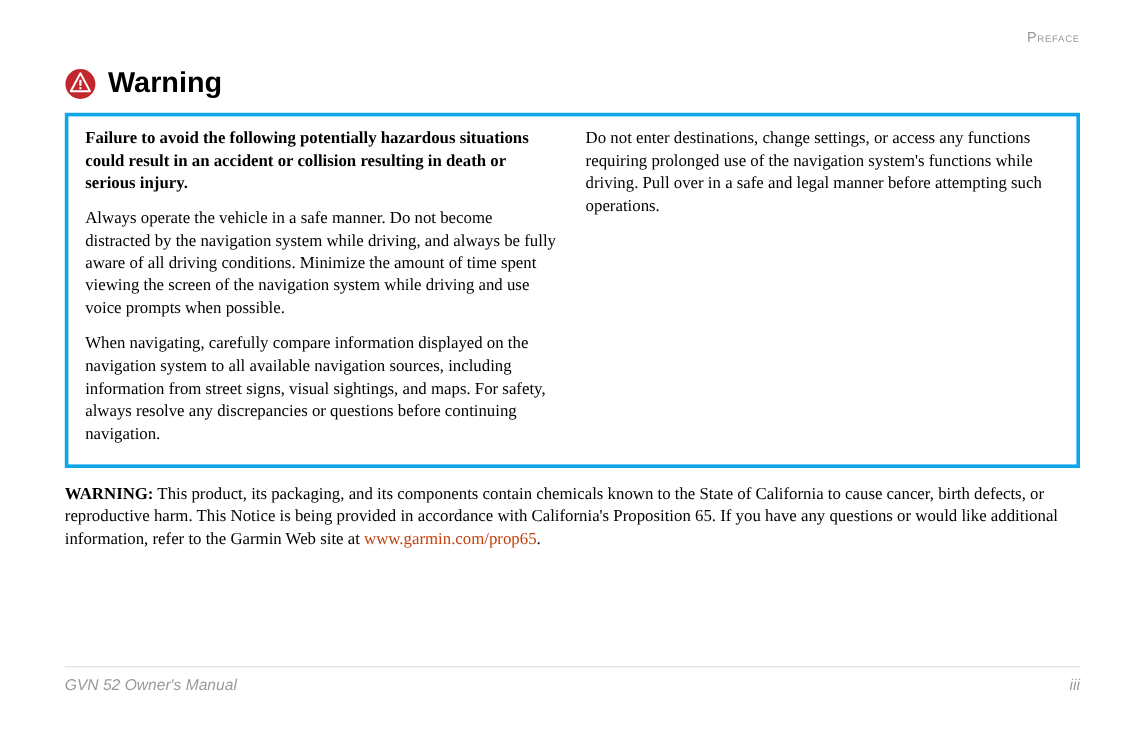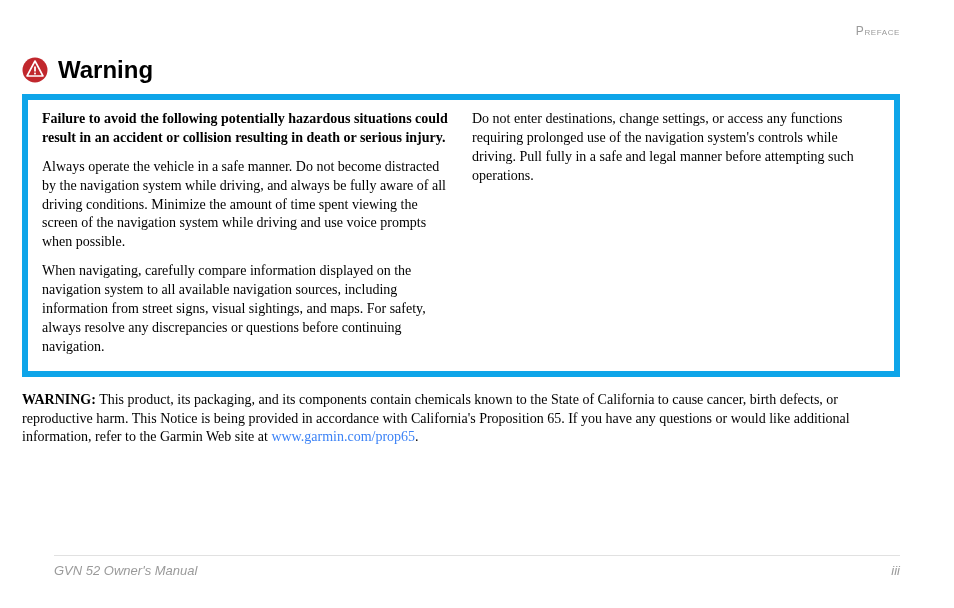--- a/index.html
+++ b/index.html
@@ -1,32 +1,32 @@
 <!DOCTYPE html>
 <html><head>
 <meta charset="utf-8">
 <style>
   * { box-sizing: border-box; margin: 0; padding: 0; }
   html, body { width: 954px; height: 608px; background: #fff; font-family: "Times New Roman", Times, serif; color: #000; }
-  .page { position: relative; width: 954px; height: 608px; padding: 20px 54px 0 22px; }
+  .page { position: relative; width: 954px; height: 608px; padding: 20px 54px 0 54px; }
   .header-right { position: absolute; top: 24px; right: 54px; font-family: Arial, Helvetica, sans-serif; font-size: 12px; color: #9a9a9a; letter-spacing: 0.6px; font-variant: small-caps; }
   .title-row { display: flex; align-items: center; gap: 10px; margin-top: 36px; }
   .warn-icon { width: 26px; height: 26px; flex: 0 0 auto; }
   .title-text { font-family: Arial, Helvetica, sans-serif; font-weight: bold; font-size: 24px; }
   .intro { font-size: 14px; margin-top: 6px; line-height: 1.35; }
   .intro b { font-weight: bold; }
-  .box { border: 6px solid #0ea5e9; margin-top: 10px; padding: 10px 14px 14px 14px; }
+  .box { border: 3px solid #0ea5e9; margin-top: 10px; padding: 10px 14px 14px 14px; }
   .cols { display: flex; gap: 22px; }
   .col { flex: 1 1 50%; font-size: 14px; line-height: 1.35; }
   .col p { margin-bottom: 10px; }
   .col p:last-child { margin-bottom: 0; }
   .bold-para { font-weight: bold; }
   .post { font-size: 14px; line-height: 1.35; margin-top: 14px; }
   .post b { font-weight: bold; }
-  .post a { color: #3b82f6; text-decoration: none; }
+  .post a { color: #c2410c; text-decoration: none; }
   .footer { position: absolute; bottom: 30px; left: 54px; right: 54px; display: flex; justify-content: space-between; align-items: flex-start; font-family: Arial, Helvetica, sans-serif; color: #9a9a9a; font-style: italic; font-size: 13px; }
   .hr { position: absolute; left: 54px; right: 54px; bottom: 52px; height: 1px; background: #e1e1e1; }
 </style>
 </head>
 <body>
 
 <div class="page">
   <div class="header-right">Preface</div>
 
   <div class="title-row">
@@ -41,21 +41,21 @@
 
 
   <div class="box">
     <div class="cols">
       <div class="col">
         <p class="bold-para">Failure to avoid the following potentially hazardous situations could result in an accident or collision resulting in death or serious injury.</p>
         <p>Always operate the vehicle in a safe manner. Do not become distracted by the navigation system while driving, and always be fully aware of all driving conditions. Minimize the amount of time spent viewing the screen of the navigation system while driving and use voice prompts when possible.</p>
         <p>When navigating, carefully compare information displayed on the navigation system to all available navigation sources, including information from street signs, visual sightings, and maps. For safety, always resolve any discrepancies or questions before continuing navigation.</p>
       </div>
       <div class="col">
-        <p>Do not enter destinations, change settings, or access any functions requiring prolonged use of the navigation system's controls while driving. Pull fully in a safe and legal manner before attempting such operations.</p>
+        <p>Do not enter destinations, change settings, or access any functions requiring prolonged use of the navigation system's functions while driving. Pull over in a safe and legal manner before attempting such operations.</p>
       </div>
     </div>
   </div>
 
   <p class="post">
     <b>WARNING:</b><span> This product, its packaging, and its components contain chemicals known to the State of California to cause cancer, birth defects, or reproductive harm. This Notice is being provided in accordance with California's Proposition 65. If you have any questions or would like additional information, refer to the Garmin Web site at </span><a href="#">www.garmin.com/prop65</a><span>.</span>
   </p>
 
   <div class="hr"></div>
   <div class="footer">

